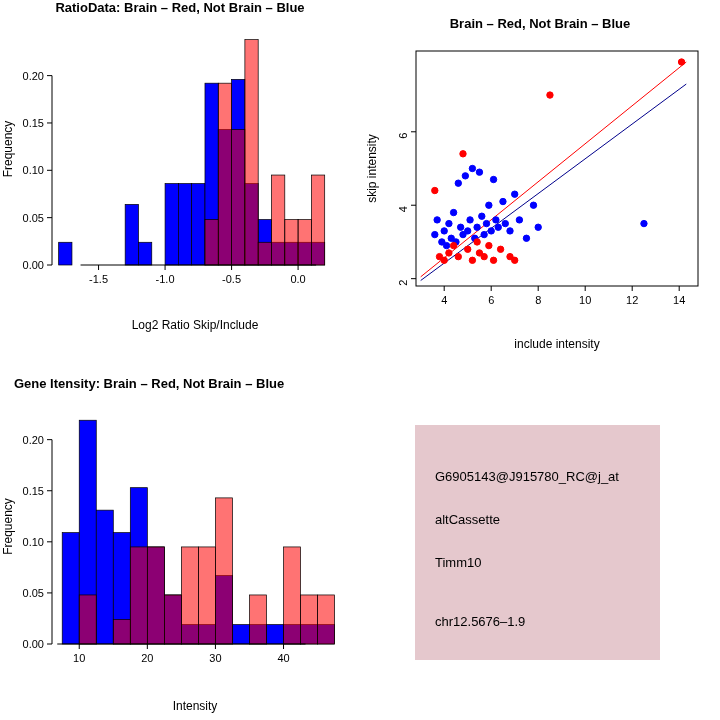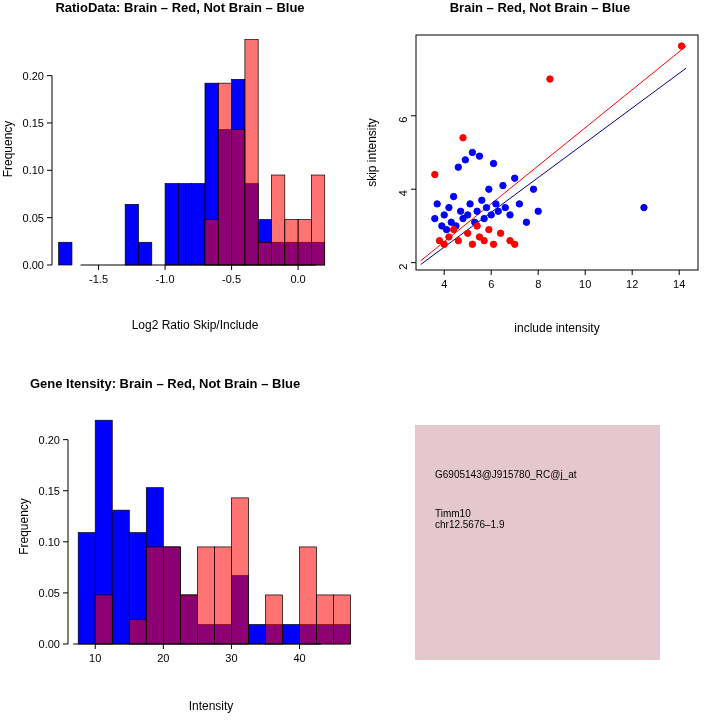--- a/index.html
+++ b/index.html
@@ -3,21 +3,21 @@
 <meta charset="utf-8">
 <style>
   html,body{margin:0;padding:0;background:#ffffff;}
   body{width:720px;height:720px;font-family:"Liberation Sans",sans-serif;color:#000;}
   #root{position:relative;width:720px;height:720px;}
   .panel{position:absolute;}
   .ptitle{font-weight:bold;font-size:13px;text-align:center;}
   svg{display:block;}
   text{font-family:"Liberation Sans",sans-serif;}
   .infobox{background:#e5c8cd;}
-  .infoline{font-size:10px;color:#000;}
+  .infoline{font-size:13px;color:#000;}
   .infoline.pval{color:#d00000;}
 </style>
 </head>
 <body>
 
 <div id="root">
 
   <div class="panel" style="left:0px;top:0px;width:360px;height:360px;">
     <div class="ptitle" style="">RatioData: Brain – Red, Not Brain – Blue</div>
     <svg id="svg-ratio" width="360" height="320">
@@ -70,21 +70,21 @@
           <text x="44" y="111.9591836734694" text-anchor="end" font-size="11">0.15</text>
           <line x1="52" y1="60.61224489795919" x2="47" y2="60.61224489795919" stroke="#000" stroke-width="1"></line>
           <text x="44" y="64.61224489795919" text-anchor="end" font-size="11">0.20</text>
         </g>
         <text x="195" y="314" text-anchor="middle" font-size="12">Log2 Ratio Skip/Include</text>
         <text x="12" y="134" text-anchor="middle" font-size="12" transform="rotate(-90 12 134)">Frequency</text>
       </svg>
   </div>
 
   <div class="panel" style="left:360px;top:0px;width:360px;height:360px;">
-    <div class="ptitle" style="">Brain – Red, Not Brain – Blue</div>
+    <div class="ptitle" style="padding-top:16px;">Brain – Red, Not Brain – Blue</div>
     <svg id="svg-scatter" width="360" height="325">
         <rect x="56" y="20" width="282" height="235" fill="none" stroke="#000" stroke-width="1"></rect>
         <clipPath id="clip-scatter">
           <rect x="56" y="20" width="282" height="235"></rect>
         </clipPath>
         <g clip-path="url(#clip-scatter)">
           <line x1="60.7" y1="245.8203125" x2="326.25" y2="31.01562499999997" stroke="#ff0000" stroke-width="1"></line>
           <line x1="60.7" y1="249.4921875" x2="326.25" y2="53.04687499999997" stroke="#00008b" stroke-width="1"></line>
         </g>
         <g clip-path="url(#clip-scatter)">
@@ -160,21 +160,21 @@
         <text x="47" y="251.65625" text-anchor="middle" font-size="11" transform="rotate(-90 47 251.65625)">2</text>
         <line x1="56" y1="174.21875" x2="51" y2="174.21875" stroke="#000" stroke-width="1"></line>
         <text x="47" y="178.21875" text-anchor="middle" font-size="11" transform="rotate(-90 47 178.21875)">4</text>
         <line x1="56" y1="100.78124999999997" x2="51" y2="100.78124999999997" stroke="#000" stroke-width="1"></line>
         <text x="47" y="104.78124999999997" text-anchor="middle" font-size="11" transform="rotate(-90 47 104.78124999999997)">6</text>
         <text x="197" y="317" text-anchor="middle" font-size="12">include intensity</text>
         <text x="16" y="137.5" text-anchor="middle" font-size="12" transform="rotate(-90 16 137.5)">skip intensity</text>
       </svg>
   </div>
 
-  <div class="panel" style="left:0px;top:360px;width:360px;height:360px;padding-left:16px;">
+  <div class="panel" style="left:0px;top:360px;width:360px;height:360px;">
     <div class="ptitle" style="padding-top:16px;text-align:left;padding-left:14px;">Gene Itensity: Brain – Red, Not Brain – Blue</div>
     <svg id="svg-gene" width="360" height="325">
         <g>
           <rect x="62.214285714285715" y="141.6304347826087" width="17.023809523809526" height="111.36956521739131" fill="#0000ff" stroke="#000" stroke-width="0.7" fill-opacity="1"></rect>
           <rect x="79.23809523809524" y="29.239130434782624" width="17.02380952380952" height="223.76086956521738" fill="#0000ff" stroke="#000" stroke-width="0.7" fill-opacity="1"></rect>
           <rect x="96.26190476190476" y="119.15217391304347" width="17.02380952380952" height="133.84782608695653" fill="#0000ff" stroke="#000" stroke-width="0.7" fill-opacity="1"></rect>
           <rect x="113.28571428571428" y="141.6304347826087" width="17.02380952380952" height="111.36956521739131" fill="#0000ff" stroke="#000" stroke-width="0.7" fill-opacity="1"></rect>
           <rect x="130.3095238095238" y="96.67391304347828" width="17.02380952380952" height="156.32608695652172" fill="#0000ff" stroke="#000" stroke-width="0.7" fill-opacity="1"></rect>
           <rect x="147.33333333333331" y="155.93478260869566" width="17.023809523809547" height="97.06521739130434" fill="#0000ff" stroke="#000" stroke-width="0.7" fill-opacity="1"></rect>
           <rect x="164.35714285714286" y="203.95652173913044" width="17.02380952380952" height="49.04347826086956" fill="#0000ff" stroke="#000" stroke-width="0.7" fill-opacity="1"></rect>
@@ -225,18 +225,19 @@
           <text x="44" y="52.6521739130435" text-anchor="end" font-size="11">0.20</text>
         </g>
         <text x="195" y="319" text-anchor="middle" font-size="12">Intensity</text>
         <text x="12" y="135.5" text-anchor="middle" font-size="12" transform="rotate(-90 12 135.5)">Frequency</text>
       </svg>
   </div>
 
   <div class="panel infobox" style="left:415px;top:425px;width:245px;height:235px;">
     <div style="padding:44px 0 0 20px;">
       <div class="infoline" style="margin-bottom:28px;">G6905143@J915780_RC@j_at</div>
+      <div class="infoline" style="margin-bottom:28px;">altCassette</div>
       <div class="infoline" style="">Timm10</div>
-      <div class="infoline" style="margin-bottom:28px;">chr12.5676–1.9</div>
+      <div class="infoline" style="margin-bottom:28px;margin-top:44px;">chr12.5676–1.9</div>
     </div>
   </div>
 
 </div>
 
 </body></html>

